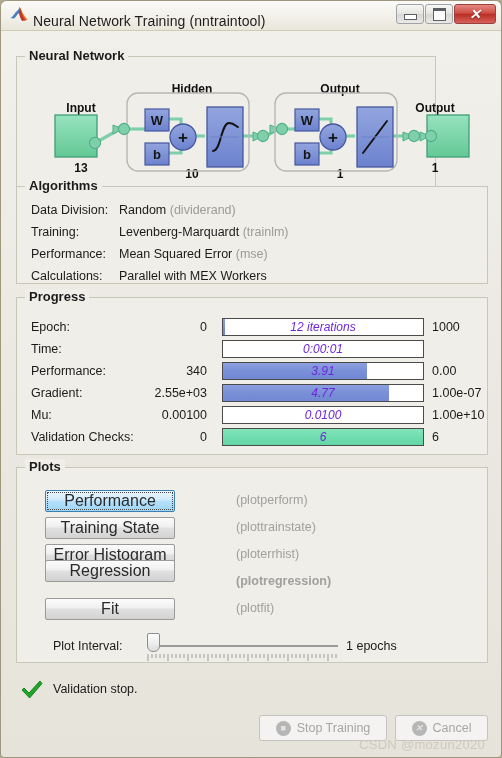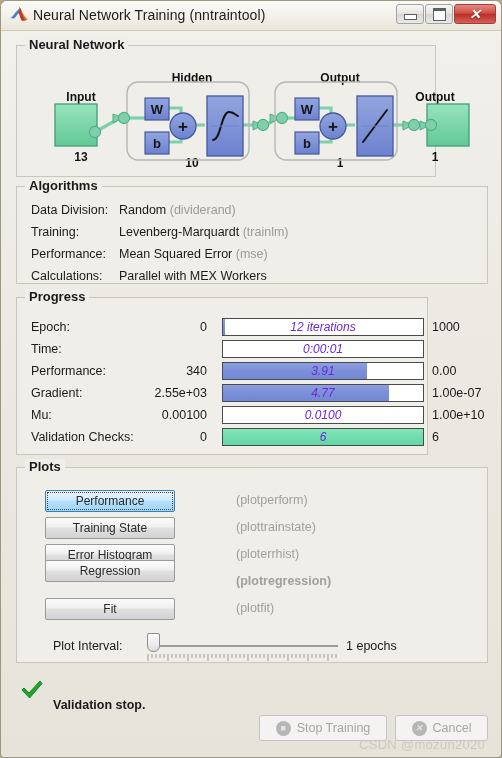--- a/index.html
+++ b/index.html
@@ -18,21 +18,21 @@
   }
   
   .titlebar{
     position:relative;height:29px;
     background:linear-gradient(180deg,#fbfaf7 0%,#f2f0e9 55%,#e9e6db 100%);
     border-radius:6px 6px 0 0;
     border-bottom:1px solid #cfcab4;
   }
   .tb-icon{position:absolute;left:8px;top:5px;width:20px;height:19px;}
   .tb-title{
-    position:absolute;left:32px;top:6px;
+    position:absolute;left:32px;top:12px;
     font-size:14px;color:#1d1d1d;letter-spacing:.1px;
     white-space:nowrap;
   }
   .winbtns{position:absolute;right:5px;top:3px;display:flex;gap:1px;}
   .wbtn{
     width:28px;height:20px;box-sizing:border-box;
     border:1px solid #9fa3a8;border-radius:3px;
     background:linear-gradient(180deg,#f7f7f5 0%,#e6e5e1 48%,#d7d6d1 52%,#eceae6 100%);
     display:flex;align-items:center;justify-content:center;
   }
@@ -48,34 +48,34 @@
   .group{
     position:absolute;box-sizing:border-box;
     border:1px solid #c9c6ba;background:#f0eee8;
   }
   .group > .legend{
     position:absolute;top:-9px;left:8px;padding:0 4px;
     background:#f0eee8;font-size:13px;font-weight:bold;color:#1b1b1b;
     white-space:nowrap;
   }
   
-  #nn-group{left:15px;top:44px;width:420px;height:132px;padding-left:8px;}
+  #nn-group{left:15px;top:55px;width:420px;height:132px;padding-left:8px;}
   .nn-canvas{position:absolute;left:0;top:0;width:472px;height:132px;}
   .nn-lbl{
     position:absolute;font-size:12px;font-weight:bold;color:#111;
     white-space:nowrap;text-align:center;
   }
   
   #alg-group{left:15px;top:185px;width:472px;height:98px;}
   .alg-row{position:absolute;font-size:12.5px;white-space:nowrap;}
   .alg-key{position:absolute;left:14px;color:#1b1b1b;}
   .alg-val{position:absolute;left:102px;color:#1b1b1b;}
   .alg-fn{color:#9b9b9b;}
   
-  #prg-group{left:15px;top:296px;width:412px;height:158px;}
+  #prg-group{left:15px;top:296px;width:472px;height:158px;}
   .pr-row{position:absolute;left:0;width:472px;height:19px;}
   .pr-name{position:absolute;left:14px;top:2px;font-size:12.5px;color:#1b1b1b;white-space:nowrap;}
   .pr-left{position:absolute;left:60px;width:130px;top:2px;text-align:right;font-size:12.5px;color:#1b1b1b;}
   .pr-bar{
     position:absolute;left:205px;top:0;width:202px;height:18px;
     box-sizing:border-box;border:1px solid #4b4b4b;background:#ffffff;
     overflow:hidden;
   }
   .pr-fill{position:absolute;left:0;top:0;height:100%;}
   .pr-fill.blue{background:linear-gradient(180deg,#8b9fe0 0%,#7b8fd8 50%,#7288d4 100%);}
@@ -85,21 +85,21 @@
     text-align:center;font-size:12px;color:#6d28d9;
     font-family:"Liberation Sans",sans-serif;
   }
   .pr-right{position:absolute;left:415px;top:2px;font-size:12.5px;color:#1b1b1b;white-space:nowrap;}
   
   #plt-group{left:15px;top:466px;width:472px;height:196px;}
   .plot-btn{
     position:absolute;left:28px;width:130px;height:22px;box-sizing:border-box;
     border:1px solid #9a9a9a;border-radius:2px;
     background:linear-gradient(180deg,#fcfcfc 0%,#f0efef 45%,#e2e1e1 50%,#d3d2d2 100%);
-    font-size:12px;color:#2b2b2b;text-align:center;line-height:20px;
+    font-size:16px;color:#2b2b2b;text-align:center;line-height:20px;
     font-family:"Liberation Sans",sans-serif;
     cursor:pointer;
   }
   .plot-btn.focused{
     border:1px solid #3c7fb1;
     background:linear-gradient(180deg,#eaf6fd 0%,#d2eafb 45%,#b6e1fb 50%,#9fd4f5 100%);
   }
   .plot-btn.focused .focusring{
     position:absolute;left:1px;top:1px;right:1px;bottom:1px;
     border:1px dotted #4a4a4a;
@@ -117,21 +117,21 @@
     box-sizing:border-box;
     background:linear-gradient(180deg,#fdfdfd 0%,#ececec 60%,#dcdcdc 100%);
     border:1px solid #8d8d8d;border-radius:2px 2px 6px 6px;
     cursor:pointer;
   }
   .slider-ticks{position:absolute;left:146px;top:653px;width:192px;height:8px;}
   .interval-value{position:absolute;left:345px;top:638px;font-size:12.5px;color:#1b1b1b;white-space:nowrap;}
   
   .status-wrap{position:absolute;left:15px;top:678px;width:472px;height:26px;}
   .check-icon{position:absolute;left:4px;top:0px;width:24px;height:22px;}
-  .status-text{position:absolute;left:37px;top:19px;font-size:12.5px;font-weight:bold;color:#1b1b1b;}
+  .status-text{position:absolute;left:37px;top:3px;font-size:12.5px;font-weight:normal;color:#1b1b1b;}
   .bottom-btn{
     position:absolute;top:714px;height:26px;box-sizing:border-box;
     border:1px solid #c3c3c3;border-radius:3px;background:#f4f3f1;
     display:flex;align-items:center;justify-content:center;gap:6px;
     font-size:12.5px;color:#a6a6a6;
   }
   #stop-btn{left:258px;width:128px;}
   #cancel-btn{left:394px;width:93px;}
   .bb-ico{width:15px;height:15px;border-radius:50%;background:#b6b6b6;
     display:flex;align-items:center;justify-content:center;

